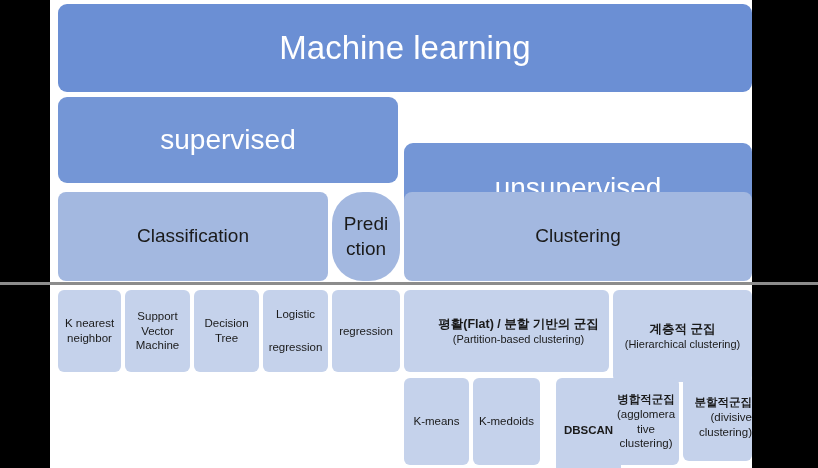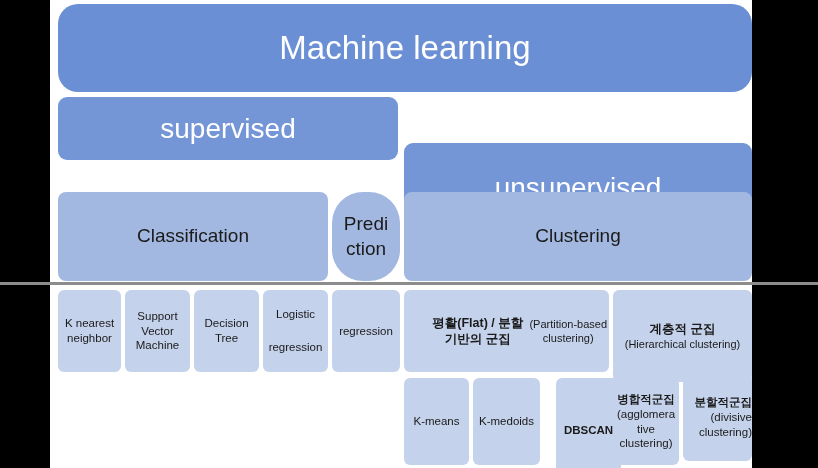--- a/index.html
+++ b/index.html
@@ -28,41 +28,41 @@
     position:absolute;
     box-sizing:border-box;
     border-radius:7px;
     display:flex;
     align-items:center;
     justify-content:center;
     text-align:center;
     line-height:1.28;
     color:#1a1a1a;
   }
-  .lvl1{background:#6b8fd4;color:#ffffff;font-size:33px;font-weight:400;border-radius:20px;}
+  .lvl1{background:#6b8fd4;color:#ffffff;font-size:33px;font-weight:400;border-radius:9px;}
   .lvl2{background:#7496d6;color:#ffffff;font-size:28px;font-weight:400;border-radius:9px;}
   .lvl3{background:#a3b8e0;font-size:19px;border-radius:8px;}
   .lvl4{background:#c5d2eb;font-size:11.5px;border-radius:6px;}
   .lvl5{background:#c5d2eb;font-size:11.5px;border-radius:6px;}
   .lvl4.korean{font-size:12.5px;}
   .sub{font-size:11px;}
   .kr{font-weight:700;}
 </style>
 </head>
 <body>
 
 <div id="canvas">
 
   <div class="plate"></div>
 
   <div class="node lvl1" style="left:58px;top:4px;width:694px;height:88px;">
     <span>Machine learning</span>
   </div>
 
-  <div class="node lvl2" style="left:58px;top:97px;width:340px;height:63px;">
+  <div class="node lvl2" style="left:58px;top:97px;width:340px;height:86px;">
     <span>supervised</span>
   </div>
 
   <div class="node lvl2" style="left:404px;top:97px;width:348px;height:89px;margin-top:46px;">
     <span>unsupervised</span>
   </div>
 
   <div class="node lvl3" style="left:58px;top:192px;width:270px;height:89px;">
     <span>Classification</span>
   </div>
@@ -96,21 +96,21 @@
 
   <div class="node lvl4" style="left:263px;top:290px;width:65px;height:82px;flex-direction:column;gap:18px;">
     <span>Logistic</span>
     <span>regression</span>
   </div>
 
   <div class="node lvl4" style="left:332px;top:290px;width:68px;height:82px;">
     <span>regression</span>
   </div>
 
-  <div class="node lvl4 korean" style="left:404px;top:290px;width:205px;height:82px;flex-direction:row;padding-left:24px;">
+  <div class="node lvl4 korean" style="left:404px;top:290px;width:205px;height:82px;flex-direction:column;padding-left:24px;">
     <span class="kr">평활(Flat) / 분할 기반의 군집</span>
     <span class="sub">(Partition-based  clustering)</span>
   </div>
 
   <div class="node lvl4 korean" style="left:613px;top:290px;width:139px;height:92px;flex-direction:column;">
     <span class="kr">계층적 군집</span>
     <span class="sub">(Hierarchical  clustering)</span>
   </div>
 
   <div class="node lvl5" style="left:404px;top:378px;width:65px;height:87px;">

